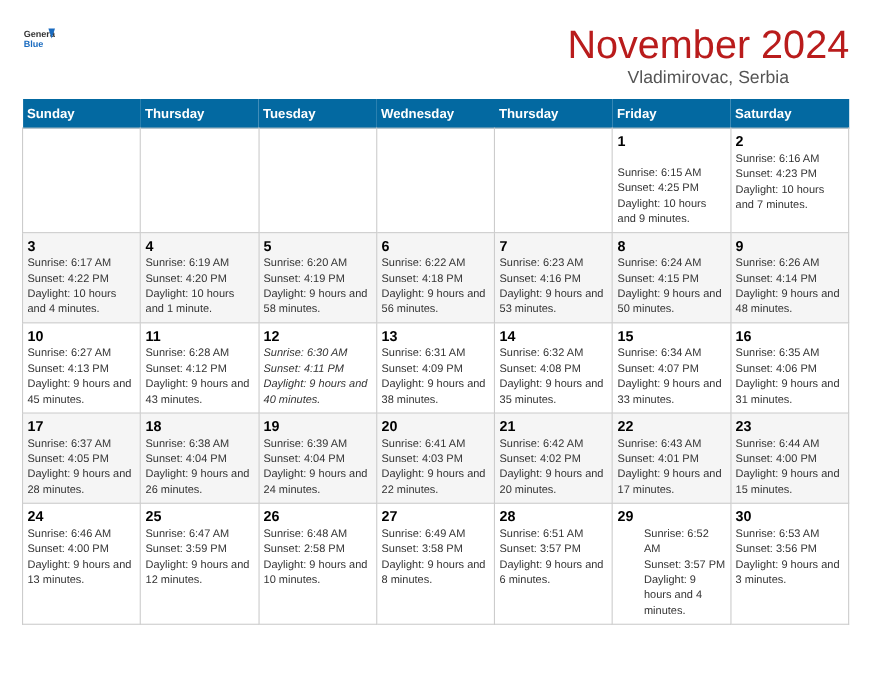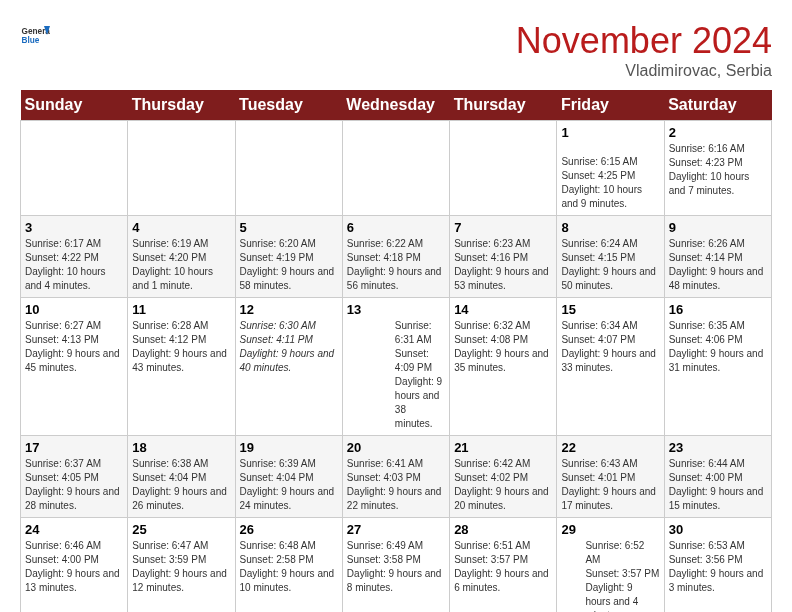--- a/index.html
+++ b/index.html
@@ -29,32 +29,33 @@
       text-align: right;
     }
     .month-title {
       font-size: 36px;
       font-weight: 300;
       color: #b91c1c;
     }
     .subtitle {
       font-size: 16px;
       color: #555;
+      text-align: center;
     }
     table {
       width: 100%;
       border-collapse: collapse;
       font-size: 11px;
     }
     thead tr th {
-      background-color: #7f1d1d;
+      background-color: #0369a1;
       color: #fff;
       padding: 6px 4px;
       text-align: left;
-      font-size: 16px;
+      font-size: 12px;
       font-weight: bold;
     }
     tbody tr td {
       border: 1px solid #ccc;
       vertical-align: top;
       padding: 4px;
       width: calc(100% / 7);
       height: 80px;
       background: #fff;
     }
@@ -183,21 +184,21 @@
 Daylight: 9 hours and 43 minutes.</div>
         </td>
         <td>
           <span class="day-num">12</span>
           <div class="day-info" style="white-space: pre-line; font-style: italic;">Sunrise: 6:30 AM
 Sunset: 4:11 PM
 Daylight: 9 hours and 40 minutes.</div>
         </td>
         <td>
           <span class="day-num">13</span>
-          <div class="day-info" style="white-space: pre-line; margin-left: 48px;">Sunrise: 6:31 AM
+          <div class="day-info" style="white-space: pre-line;">Sunrise: 6:31 AM
 Sunset: 4:09 PM
 Daylight: 9 hours and 38 minutes.</div>
         </td>
         <td>
           <span class="day-num">14</span>
           <div class="day-info" style="white-space: pre-line;">Sunrise: 6:32 AM
 Sunset: 4:08 PM
 Daylight: 9 hours and 35 minutes.</div>
         </td>
         <td>

